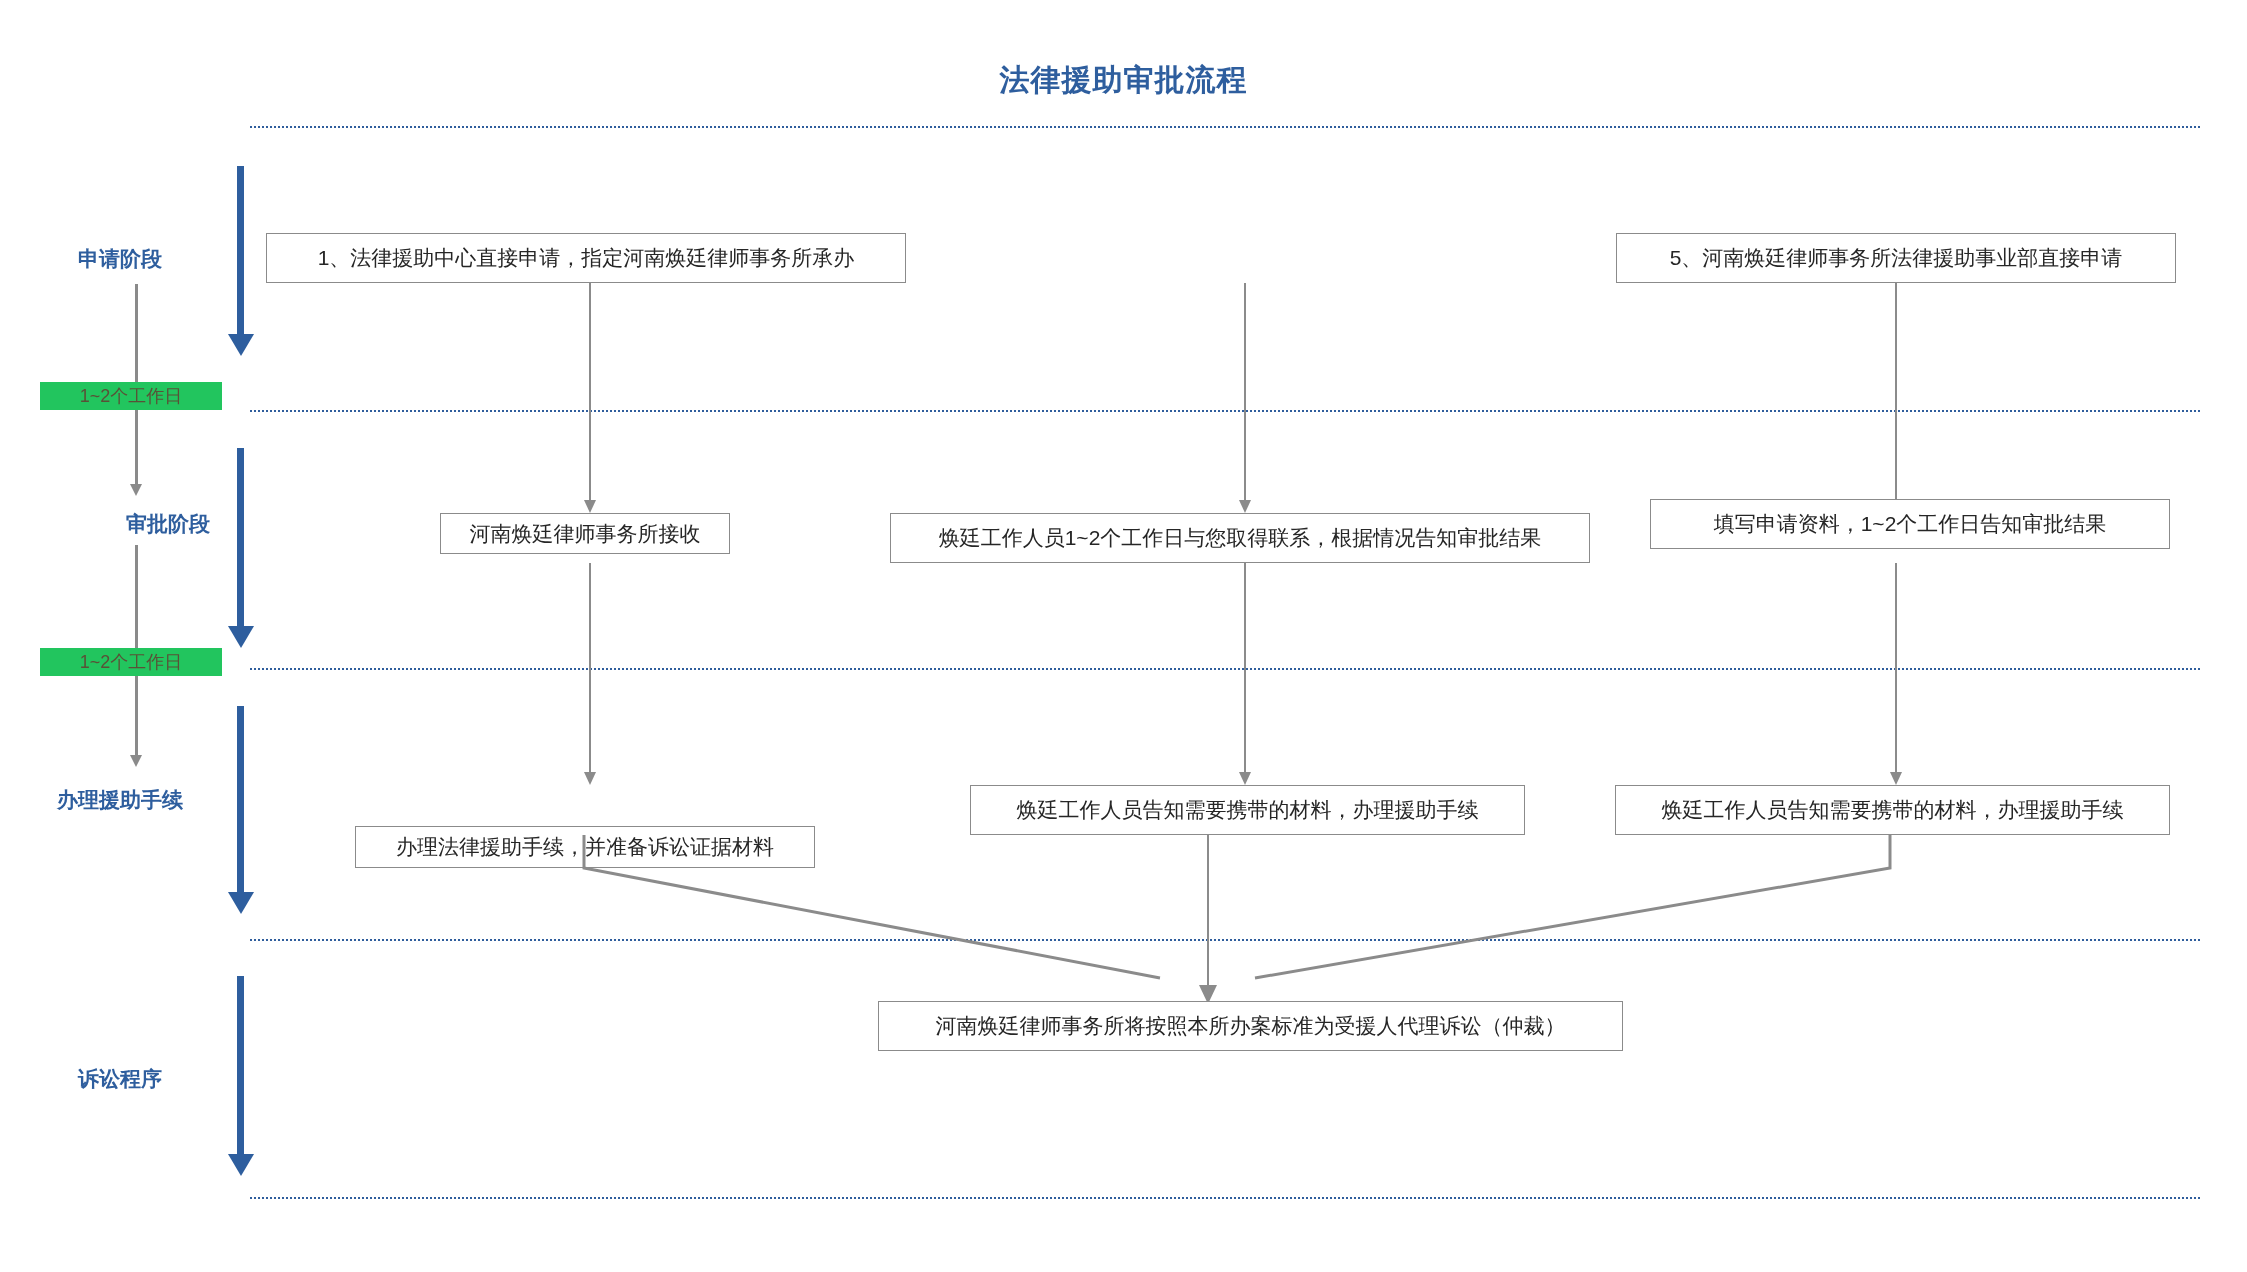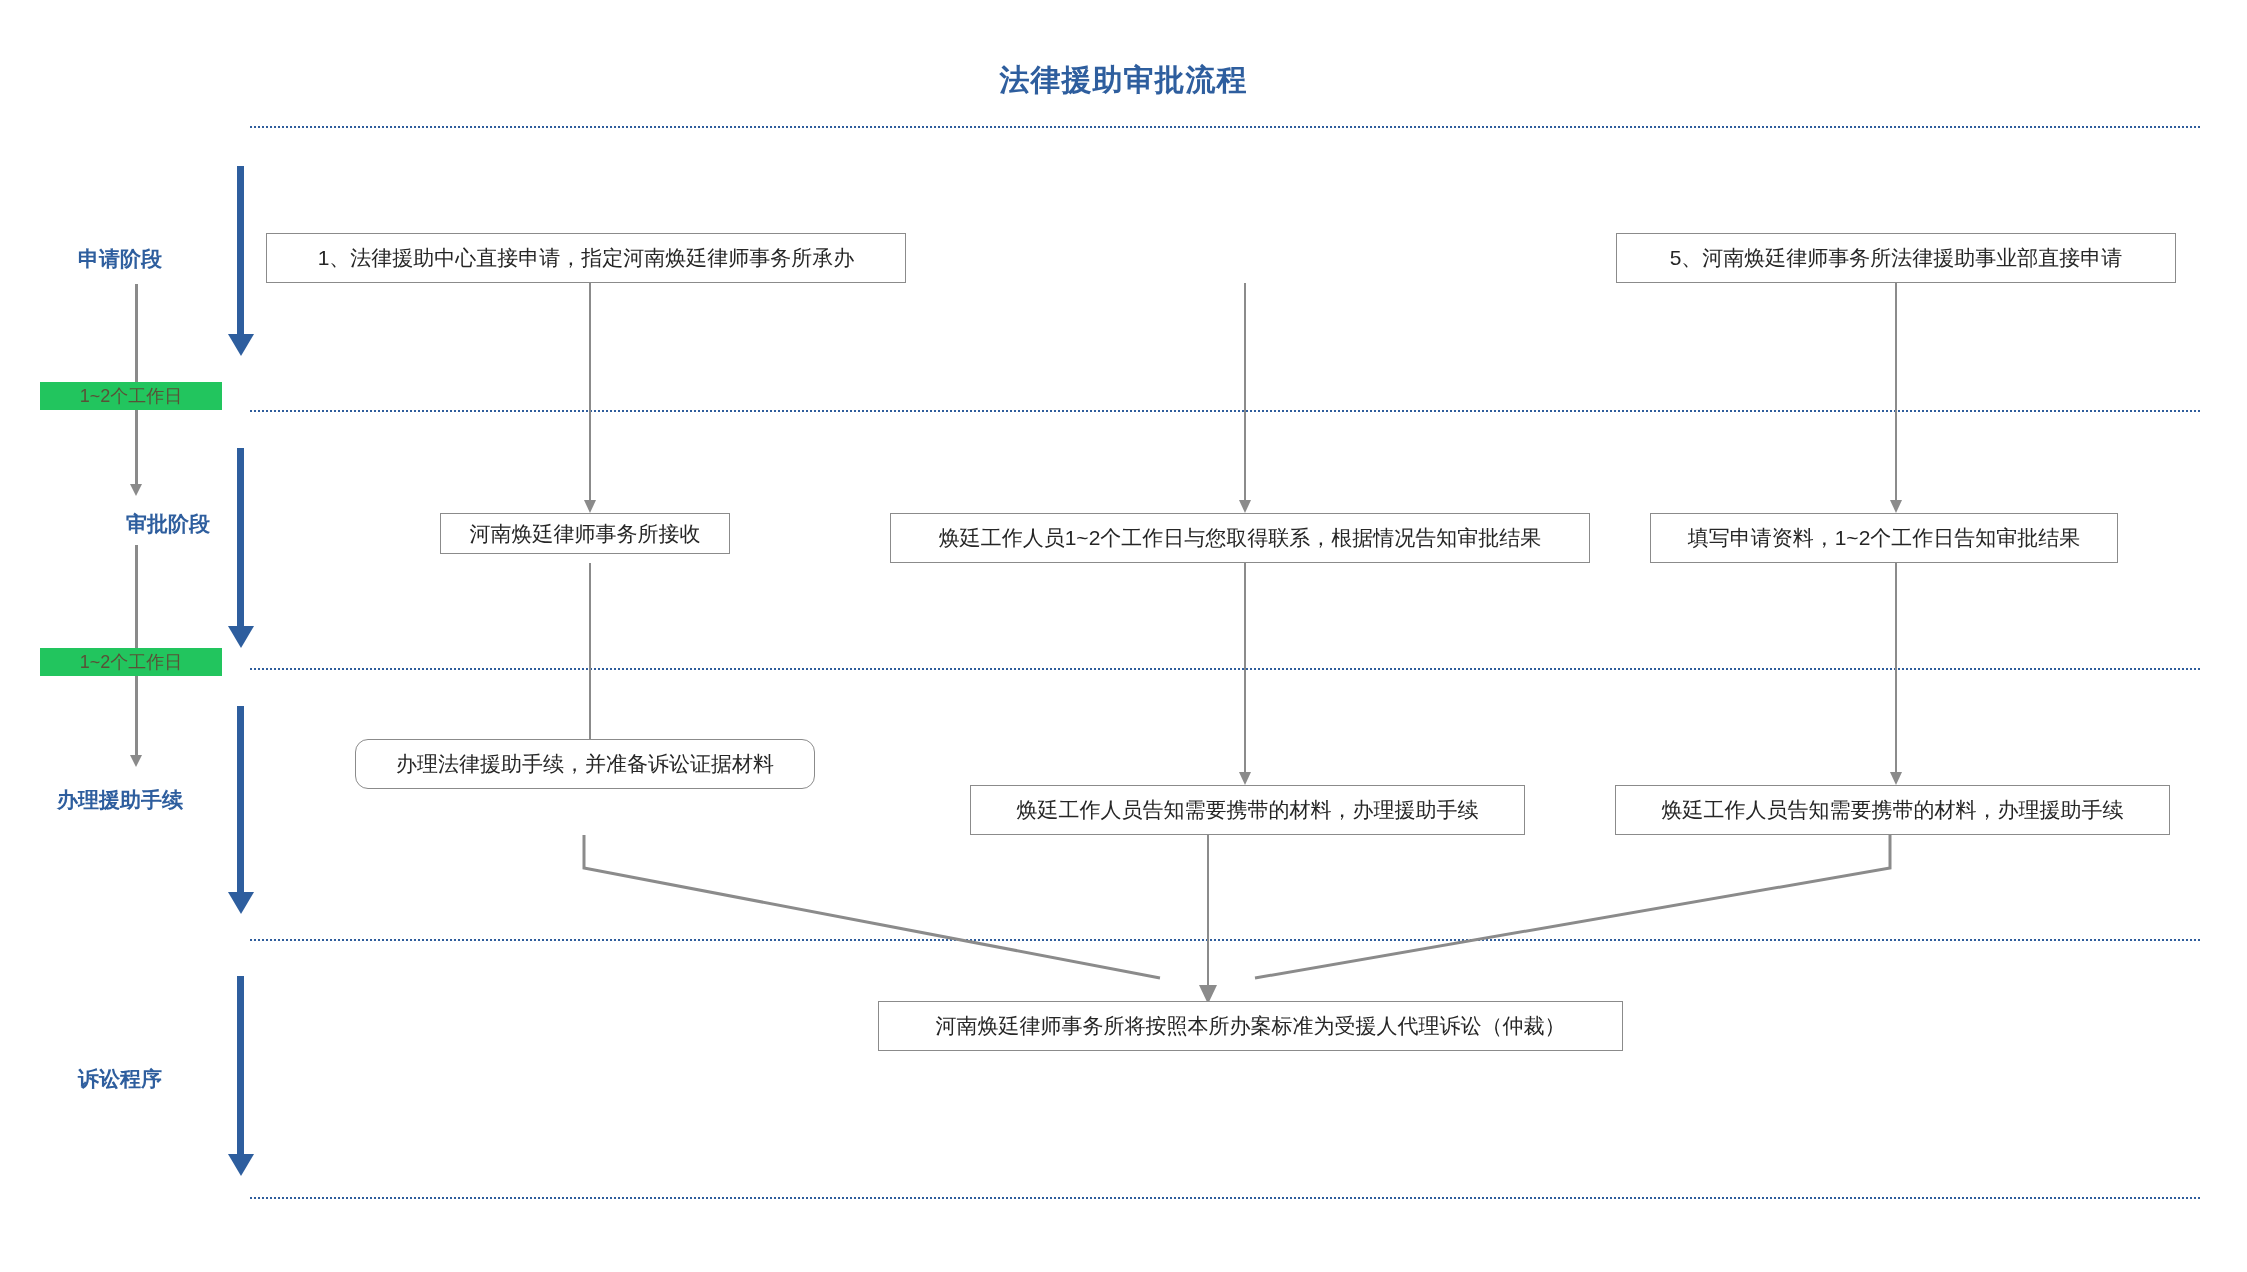--- a/index.html
+++ b/index.html
@@ -161,36 +161,36 @@
     <div class="shaft" style="height:217px;"></div>
     <div class="head" style="top:217px;"></div>
   </div>
   <div class="conn" style="left:1890px;top:283px;height:230px;">
     <div class="shaft" style="height:217px;"></div>
     <div class="head" style="top:217px;"></div>
   </div>
 
   <div class="box" style="left:440px;top:513px;width:290px;height:41px;">河南焕廷律师事务所接收</div>
   <div class="box" style="left:890px;top:513px;width:700px;height:50px;">焕廷工作人员1~2个工作日与您取得联系，根据情况告知审批结果</div>
-  <div class="box" style="left:1650px;top:513px;width:468px;height:50px;">填写申请资料，1~2个工作日告知审批结果</div>
+  <div class="box" style="left:1650px;top:499px;width:520px;height:50px;">填写申请资料，1~2个工作日告知审批结果</div>
 
   <div class="conn" style="left:584px;top:563px;height:222px;">
     <div class="shaft" style="height:209px;"></div>
     <div class="head" style="top:209px;"></div>
   </div>
   <div class="conn" style="left:1239px;top:563px;height:222px;">
     <div class="shaft" style="height:209px;"></div>
     <div class="head" style="top:209px;"></div>
   </div>
   <div class="conn" style="left:1890px;top:563px;height:222px;">
     <div class="shaft" style="height:209px;"></div>
     <div class="head" style="top:209px;"></div>
   </div>
 
-  <div class="box" style="left:355px;top:739px;width:460px;height:50px;border-radius:13px;">办理法律援助手续，并准备诉讼证据材料</div>
+  <div class="box" style="left:355px;top:826px;width:460px;height:42px;">办理法律援助手续，并准备诉讼证据材料</div>
   <div class="box" style="left:970px;top:785px;width:555px;height:50px;">焕廷工作人员告知需要携带的材料，办理援助手续</div>
   <div class="box" style="left:1615px;top:785px;width:555px;height:50px;">焕廷工作人员告知需要携带的材料，办理援助手续</div>
 
   <svg class="converge" width="2247" height="1272" viewBox="0 0 2247 1272">
 
     <path d="M584,835 L584,868 L1160,978" fill="none" stroke="#8b8b8b" stroke-width="3"></path>
 
     <path d="M1890,835 L1890,868 L1255,978" fill="none" stroke="#8b8b8b" stroke-width="3"></path>
 
     <path d="M1208,835 L1208,990" fill="none" stroke="#8b8b8b" stroke-width="2"></path>

